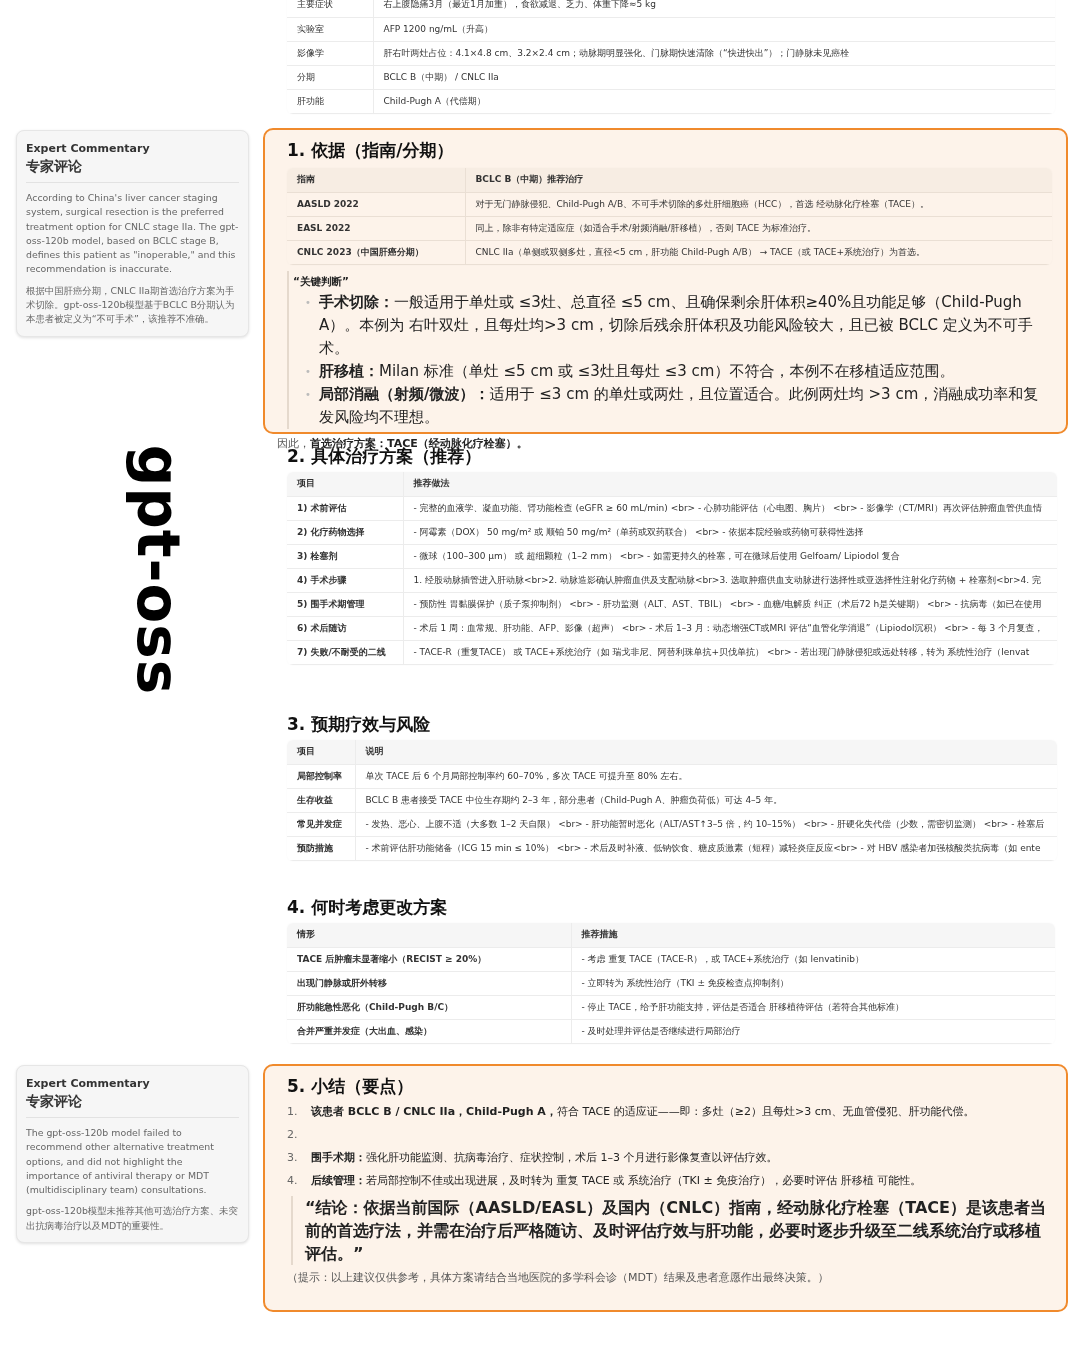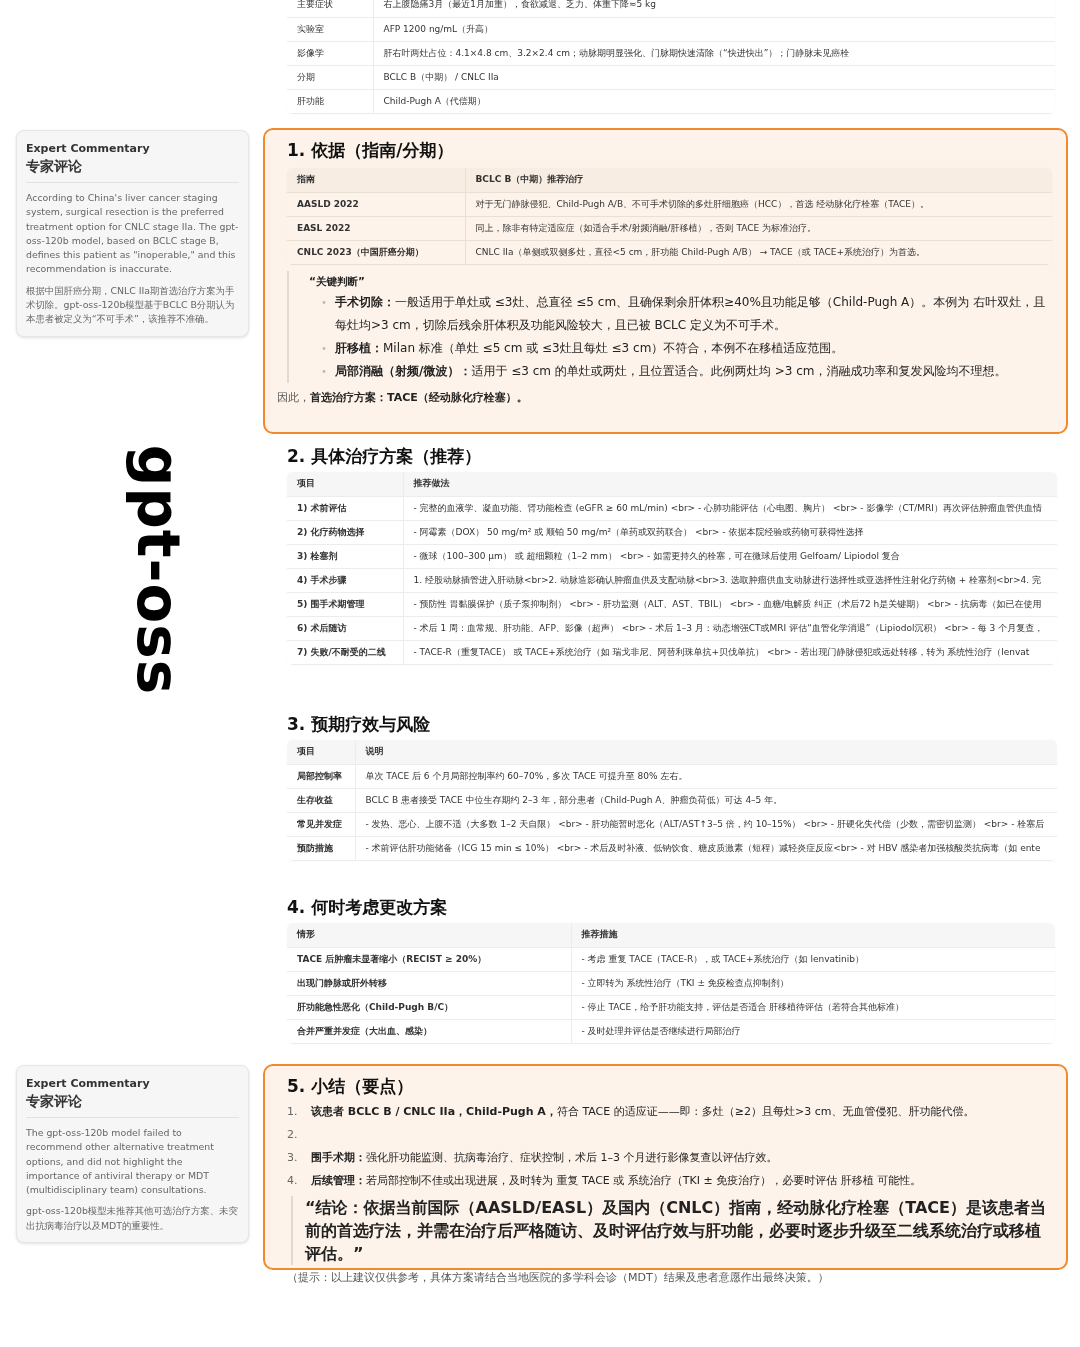--- a/index.html
+++ b/index.html
@@ -47,24 +47,24 @@
   
   .hl {
     position: absolute; left: 263px; width: 805px;
     border: 2.5px solid #f08a2c; border-radius: 10px;
     background: #fdf3ea; padding: 8px 14px 6px 22px;
   }
   .hl table.dt th { background: #f7ede3; }
   .hl table.dt td, .hl table.dt th { border-bottom-color: #eadfd4; }
   .hl table.dt td:first-child, .hl table.dt th:first-child { border-right-color: #eadfd4; }
 
-  .quote { border-left: 2px solid #e5d9cd; padding-left: 20px; margin-top: 6px; }
+  .quote { border-left: 2px solid #e5d9cd; padding-left: 4px; margin-top: 6px; }
   .kj-title { font-size: 10.5px; font-weight: bold; color: #222; line-height: 20px; }
   ul.bullets { list-style: none; padding-left: 12px; }
-  ul.bullets li { position: relative; padding-left: 14px; font-size: 12px; line-height: 23px; color: #222; }
+  ul.bullets li { position: relative; padding-left: 14px; font-size: 15px; line-height: 23px; color: #222; }
   ul.bullets li::before { content: "•"; position: absolute; left: 0; color: #bbb; font-size: 10px; }
   .lead { font-weight: bold; }
   .conclude { font-size: 11px; line-height: 22px; color: #222; margin-top: 4px; }
   .conclude .grey { color: #555; }
 
   ol.summary { list-style: none; padding-left: 0; margin-top: 6px; }
   ol.summary li { font-size: 11px; line-height: 23px; color: #222; display: flex; }
   ol.summary li .num { width: 24px; color: #666; flex: none; }
   .sum-quote { border-left: 2px solid #e5d9cd; padding-left: 12px; margin: 4px 0 0 4px; font-size: 16px; line-height: 23px; font-weight: bold; color: #222; }
   .tip { font-size: 11px; line-height: 22px; color: #555; margin-top: 2px; }
@@ -259,21 +259,21 @@
 </div>
 
 <div class="commentary" style="top:1065px;">
   <div class="c-title">Expert Commentary</div>
   <div class="c-title-cn">专家评论</div>
   <div class="c-divider"></div>
   <div class="c-en">The gpt-oss-120b model failed to recommend other alternative treatment options, and did not highlight the importance of antiviral therapy or MDT (multidisciplinary team) consultations.</div>
   <div class="c-cn">gpt-oss-120b模型未推荐其他可选治疗方案、未突出抗病毒治疗以及MDT的重要性。</div>
 </div>
 
-<div class="hl" style="top:1064px; height:206px; padding-left:22px;">
+<div class="hl" style="top:1064px; height:248px; padding-left:22px;">
   <div class="sec-title">5. 小结（要点）</div>
   <ol class="summary" style="margin-top:2px;">
     <li>
         <span class="num">1.</span>
         <span><span class="lead">该患者 BCLC B / CNLC IIa，Child-Pugh A，</span><span>符合 TACE 的适应证——即：多灶（≥2）且每灶&gt;3 cm、无血管侵犯、肝功能代偿。</span></span>
       </li>
     <li>
         <span class="num">2.</span>
       </li>
     <li>

